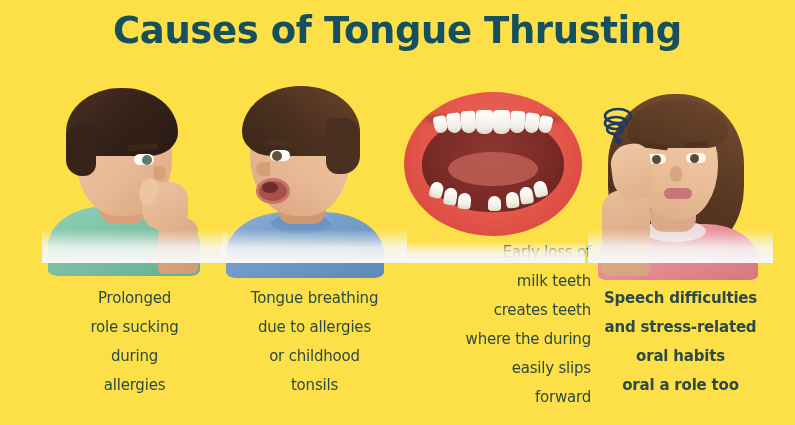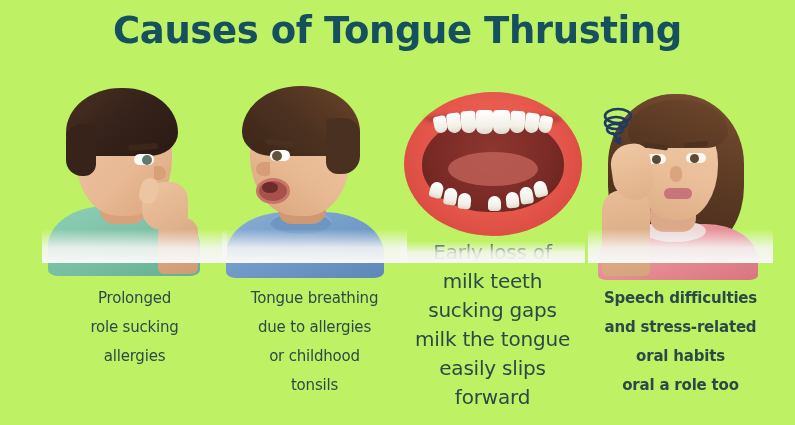--- a/index.html
+++ b/index.html
@@ -4,21 +4,21 @@
 <style>
   html, body {
     margin: 0;
     padding: 0;
     background: #ffffff;
   }
   #infographic {
     position: relative;
     width: 795px;
     height: 425px;
-    background: #bef264;
+    background: #fde047;
     overflow: hidden;
     font-family: "Liberation Sans", sans-serif;
   }
 
   
   .title {
     position: absolute;
     top: 8px;
     left: 0;
     width: 795px;
@@ -55,21 +55,21 @@
     left: -6px;
     width: 197px;
     top: 206px;
     text-align: center;
     font-family: "DejaVu Sans", sans-serif;
     font-size: 15px;
     line-height: 29px;
     color: #2b4a47;
     letter-spacing: -0.2px;
   }
-  #col-3 .caption { top: 160px; font-size: 20px; }
+  #col-3 .caption { top: 160px; font-size: 15px; text-align: right; }
 
   
   .fade {
     position: absolute;
     left: 0;
     bottom: 0;
     width: 100%;
     height: 34px;
     background: linear-gradient(to bottom, rgba(247,247,246,0) 0%, rgba(247,247,246,0.86) 55%, #f7f7f6 100%);
     z-index: 30;
@@ -328,20 +328,21 @@
       <div class="fig" id="fig1-nose"></div>
       <div class="fig" id="fig1-lip"></div>
       <div class="fig" id="fig1-arm"></div>
       <div class="fig" id="fig1-hand"></div>
       <div class="fig" id="fig1-thumb"></div>
       <div class="fade"></div>
     </div>
     <div class="caption">
       <div>Prolonged</div>
       <div>role sucking</div>
+      <div>during</div>
       <div>allergies</div>
     </div>
   </div>
 
   <div class="col" id="col-2">
     <div class="art">
       <div class="fig" id="fig2-shirt"></div>
       <div class="fig" id="fig2-collar"></div>
       <div class="fig" id="fig2-neck"></div>
       <div class="fig" id="fig2-head"></div>
@@ -386,22 +387,22 @@
       <div class="tooth tooth-lower" style="left:88px;  top:118px; width:13px; height:15px;"></div>
       <div class="tooth tooth-lower" style="left:106px; top:114px; width:13px; height:16px; transform:rotate(-5deg);"></div>
       <div class="tooth tooth-lower" style="left:120px; top:109px; width:13px; height:17px; transform:rotate(-9deg);"></div>
       <div class="tooth tooth-lower" style="left:134px; top:103px; width:13px; height:16px; transform:rotate(-14deg);"></div>
 
       <div class="fade" style="height:22px;"></div>
     </div>
     <div class="caption">
       <div>Early loss of</div>
       <div>milk teeth</div>
-      <div>sucking gaps</div>
-      <div>milk the tongue</div>
+      <div>creates teeth</div>
+      <div>where the during</div>
       <div>easily slips</div>
       <div>forward</div>
     </div>
   </div>
 
   <div class="col" id="col-4">
     <div class="art">
       <div class="fig" id="fig4-hair-back"></div>
       <div class="fig" id="fig4-top"></div>
       <div class="fig" id="fig4-collar"></div>

